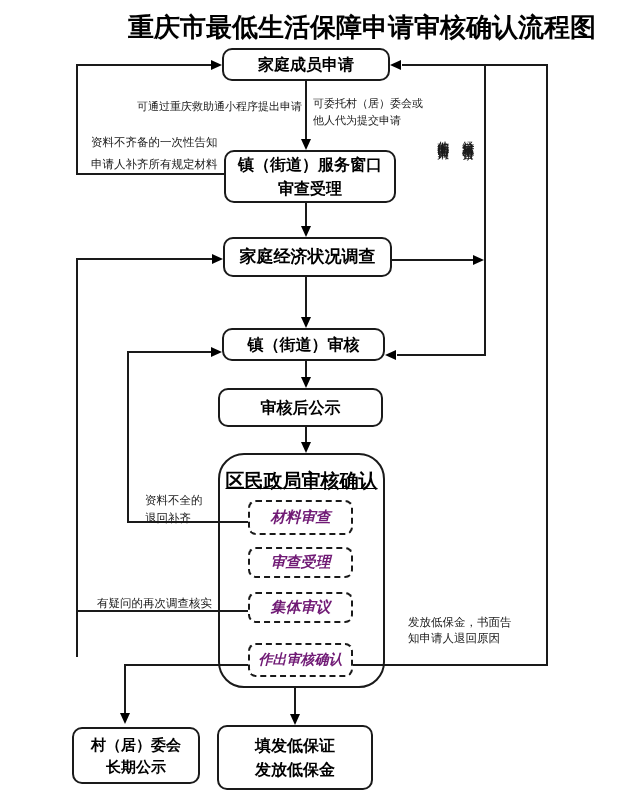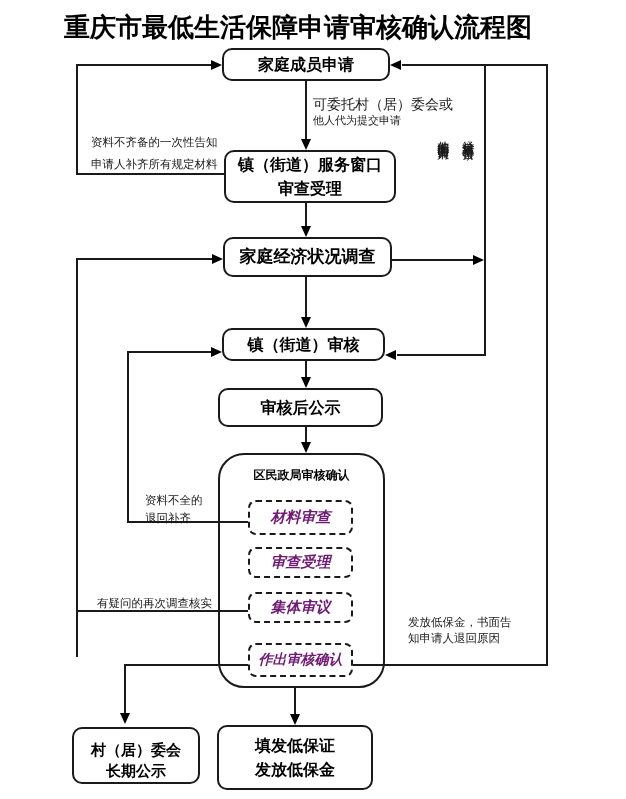--- a/index.html
+++ b/index.html
@@ -1,31 +1,31 @@
 <!DOCTYPE html>
 <html><head>
 <meta charset="utf-8">
 <style>
   html,body{margin:0;padding:0;background:#ffffff;}
   .canvas{
     position:relative;width:626px;height:799px;background:#ffffff;
     font-family:"Liberation Sans",sans-serif;color:#111;overflow:hidden;
   }
   .title{
-    position:absolute;left:0;top:10px;width:596px;text-align:center;
+    position:absolute;left:0;top:10px;width:596px;text-align:right;
     font-size:26px;font-weight:bold;letter-spacing:0px;color:#000;
     font-family:"Liberation Sans",sans-serif;
   }
   .node{
     position:absolute;background:#fff;border:2px solid #1a1a1a;border-radius:10px;
     display:flex;flex-direction:column;align-items:center;justify-content:center;
     font-weight:bold;color:#000;text-align:center;line-height:1.45;box-sizing:border-box;
   }
   .big{border-radius:26px;justify-content:flex-start;}
-  .big .hdr{margin-top:12px;font-size:12px;font-weight:bold;}
+  .big .hdr{margin-top:12px;font-size:19px;font-weight:bold;text-decoration:underline;}
   .dashed{
     position:absolute;background:#fff;border:2px dashed #1a1a1a;border-radius:8px;
     display:flex;align-items:center;justify-content:center;box-sizing:border-box;
     font-family:"Liberation Serif",serif;font-style:italic;font-weight:bold;
     font-size:15px;color:#701a75;
   }
   .lbl{
     position:absolute;font-family:"Liberation Serif",serif;font-size:11.5px;
     color:#1a1a1a;white-space:nowrap;line-height:1.2;
   }
@@ -78,21 +78,21 @@
   <div class="dashed" style="left:248px;top:547px;width:105px;height:31px;">
     <span>审查受理</span>
   </div>
   <div class="dashed" style="left:248px;top:592px;width:105px;height:31px;font-family:Liberation Serif, serif;">
     <span>集体审议</span>
   </div>
   <div class="dashed" style="left:248px;top:643px;width:105px;height:34px;font-size:14px;">
     <span>作出审核确认</span>
   </div>
 
-  <div class="node fs15" style="left:72px;top:727px;width:128px;height:57px;justify-content:flex-end;">
+  <div class="node fs15" style="left:72px;top:727px;width:128px;height:57px;">
     <span>村（居）委会</span>
     <span>长期公示</span>
   </div>
 
   <div class="node fs16" style="left:217px;top:725px;width:156px;height:65px;">
     <span>填发低保证</span>
     <span>发放低保金</span>
   </div>
 
   <div class="vl" style="left:305px;top:81px;height:59px;"></div>
@@ -138,21 +138,22 @@
   <div class="vl" style="left:484px;top:64px;height:292px;"></div>
   <div class="hl" style="left:392px;top:259px;width:81px;"></div>
   <div class="ar" style="left:473px;top:255px;"></div>
 
   <div class="hl" style="left:397px;top:354px;width:89px;"></div>
   <div class="al" style="left:385px;top:350px;"></div>
 
   <div class="vl" style="left:546px;top:64px;height:602px;"></div>
   <div class="hl" style="left:353px;top:664px;width:195px;"></div>
 
-  <div class="lbl" style="left:313px;top:97px;font-size:14px;">可委托村（居）委会或</div>
+  <div class="lbl" style="left:137px;top:100px;font-size:11px;">可通过重庆救助通小程序提出申请</div>
+  <div class="lbl" style="left:313px;top:97px;font-size:11px;">可委托村（居）委会或</div>
   <div class="lbl" style="left:313px;top:114px;font-size:11px;">他人代为提交申请</div>
 
   <div class="lbl" style="left:91px;top:136px;">资料不齐备的一次性告知</div>
   <div class="lbl" style="left:91px;top:158px;">申请人补齐所有规定材料</div>
 
   <div class="vlbl" style="left:461px;top:131px;height:110px;">经信息核对不符合条</div>
   <div class="vlbl" style="left:436px;top:131px;height:110px;">件的书面告知申请人</div>
 
   <div class="lbl" style="left:145px;top:494px;">资料不全的</div>
   <div class="lbl" style="left:145px;top:512px;text-align:right;">退回补齐</div>

